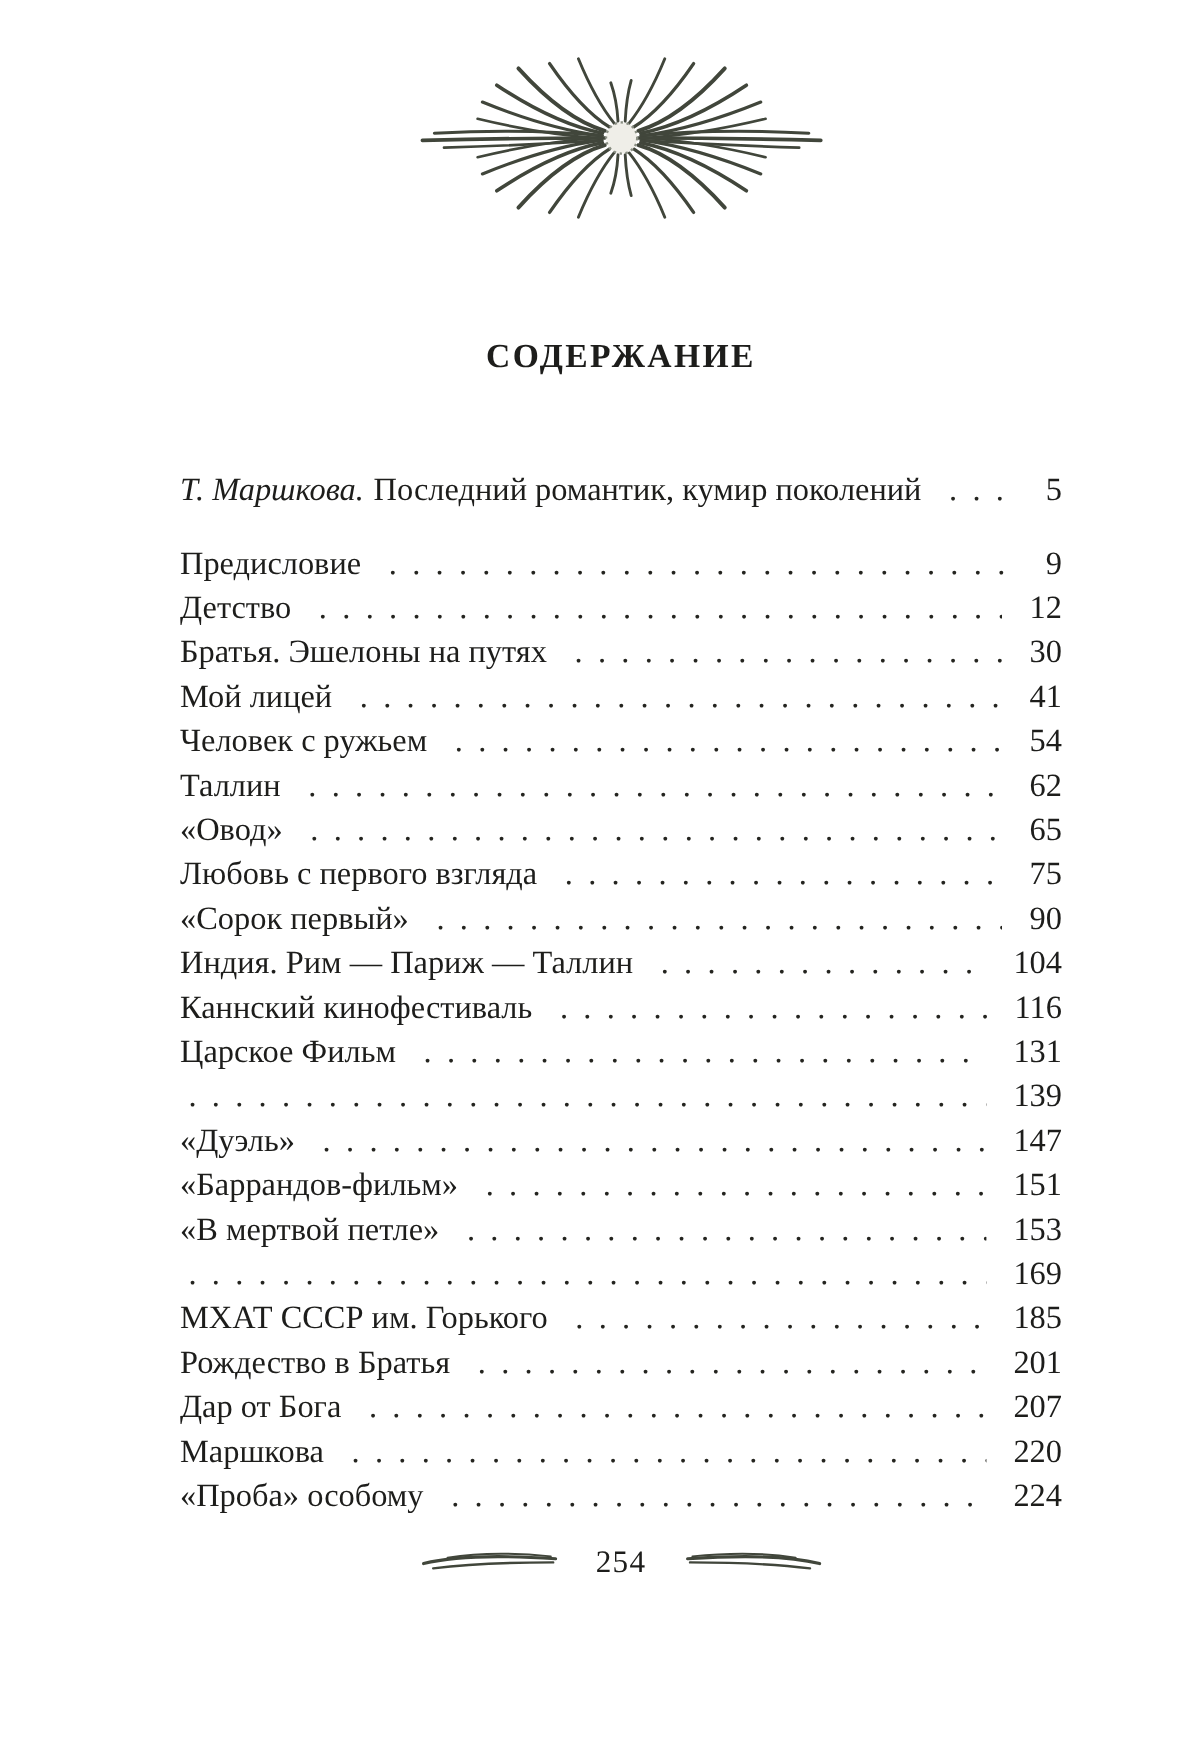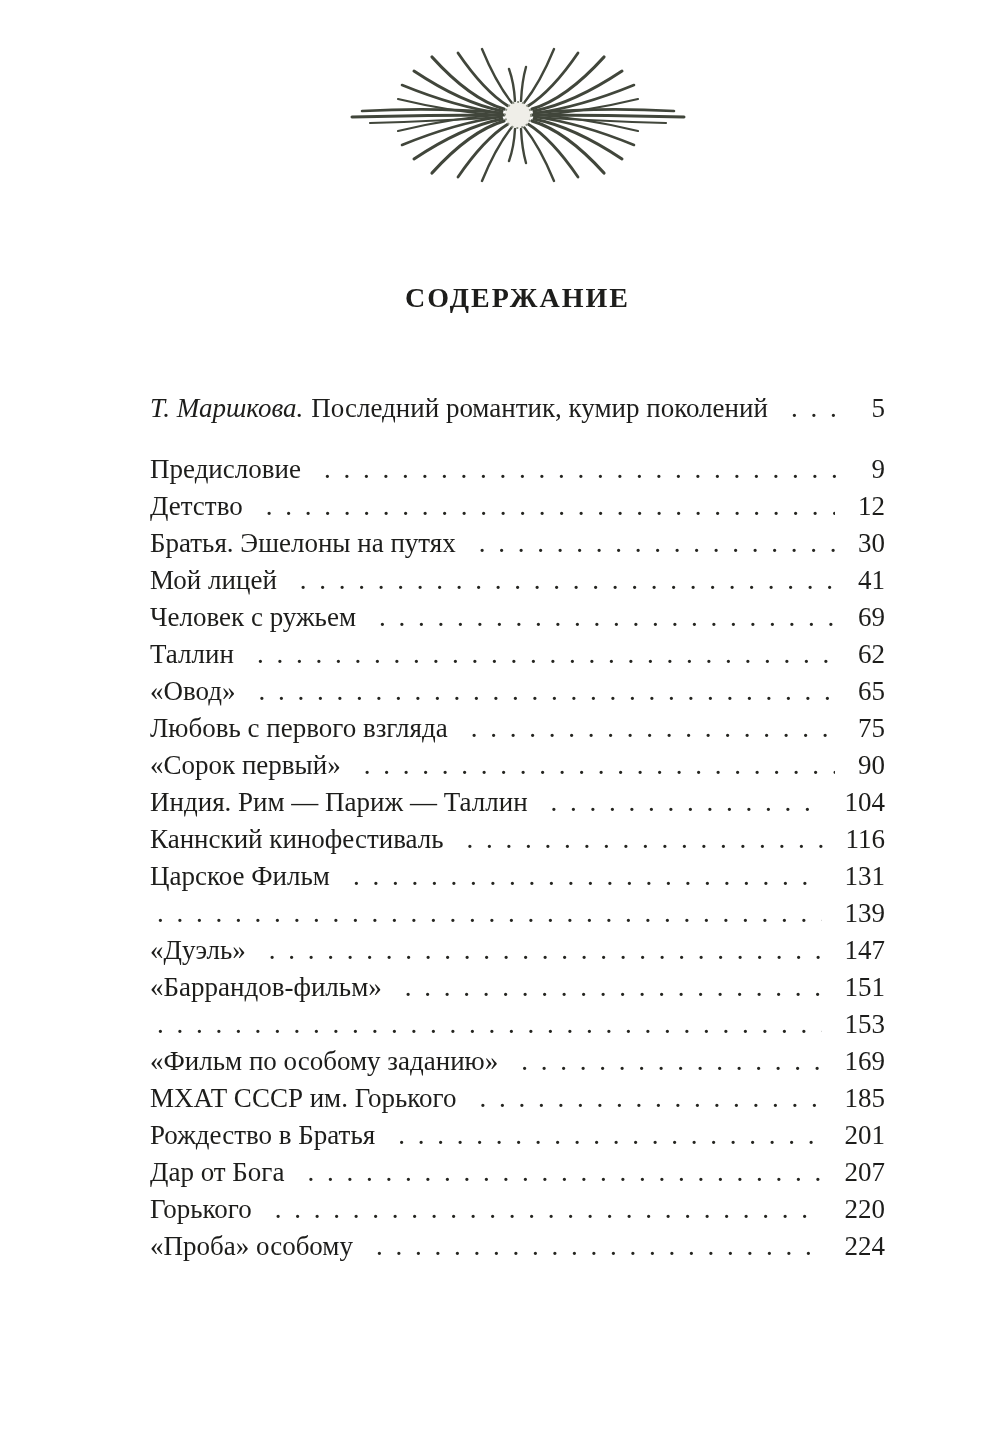--- a/index.html
+++ b/index.html
@@ -159,21 +159,21 @@
 
       <div class="toc-row">
         <span class="label">Мой лицей</span>
         <span class="leader">. . . . . . . . . . . . . . . . . . . . . . . . . . . . . . . . . . . . . . . . . . . . . . . . . . . . . . . . . . . . . . . . . . . . . . . . . . . . . . . . . . . . . . . . . . </span>
         <span class="pagenum">41</span>
       </div>
 
       <div class="toc-row">
         <span class="label">Человек с ружьем</span>
         <span class="leader">. . . . . . . . . . . . . . . . . . . . . . . . . . . . . . . . . . . . . . . . . . . . . . . . . . . . . . . . . . . . . . . . . . . . . . . . . . . . . . . . . . . . . . . . . . </span>
-        <span class="pagenum">69</span>
+        <span class="pagenum">54</span>
       </div>
 
       <div class="toc-row">
         <span class="label">Таллин</span>
         <span class="leader">. . . . . . . . . . . . . . . . . . . . . . . . . . . . . . . . . . . . . . . . . . . . . . . . . . . . . . . . . . . . . . . . . . . . . . . . . . . . . . . . . . . . . . . . . . </span>
         <span class="pagenum">62</span>
       </div>
 
       <div class="toc-row">
         <span class="label">«Овод»</span>
@@ -222,26 +222,26 @@
         <span class="pagenum">147</span>
       </div>
 
       <div class="toc-row">
         <span class="label">«Баррандов-фильм»</span>
         <span class="leader">. . . . . . . . . . . . . . . . . . . . . . . . . . . . . . . . . . . . . . . . . . . . . . . . . . . . . . . . . . . . . . . . . . . . . . . . . . . . . . . . . . . . . . . . . . </span>
         <span class="pagenum">151</span>
       </div>
 
       <div class="toc-row">
+        <span class="label">«В мертвой петле»</span>
         <span class="leader">. . . . . . . . . . . . . . . . . . . . . . . . . . . . . . . . . . . . . . . . . . . . . . . . . . . . . . . . . . . . . . . . . . . . . . . . . . . . . . . . . . . . . . . . . . </span>
         <span class="pagenum">153</span>
       </div>
 
       <div class="toc-row">
-        <span class="label">«Фильм по особому заданию»</span>
         <span class="leader">. . . . . . . . . . . . . . . . . . . . . . . . . . . . . . . . . . . . . . . . . . . . . . . . . . . . . . . . . . . . . . . . . . . . . . . . . . . . . . . . . . . . . . . . . . </span>
         <span class="pagenum">169</span>
       </div>
 
       <div class="toc-row">
         <span class="label">МХАТ СССР им. Горького</span>
         <span class="leader">. . . . . . . . . . . . . . . . . . . . . . . . . . . . . . . . . . . . . . . . . . . . . . . . . . . . . . . . . . . . . . . . . . . . . . . . . . . . . . . . . . . . . . . . . . </span>
         <span class="pagenum">185</span>
       </div>
 
@@ -251,28 +251,45 @@
         <span class="pagenum">201</span>
       </div>
 
       <div class="toc-row">
         <span class="label">Дар от Бога</span>
         <span class="leader">. . . . . . . . . . . . . . . . . . . . . . . . . . . . . . . . . . . . . . . . . . . . . . . . . . . . . . . . . . . . . . . . . . . . . . . . . . . . . . . . . . . . . . . . . . </span>
         <span class="pagenum">207</span>
       </div>
 
       <div class="toc-row">
-        <span class="label">Горького</span>
+        <span class="label">Маршкова</span>
         <span class="leader">. . . . . . . . . . . . . . . . . . . . . . . . . . . . . . . . . . . . . . . . . . . . . . . . . . . . . . . . . . . . . . . . . . . . . . . . . . . . . . . . . . . . . . . . . . </span>
         <span class="pagenum">220</span>
       </div>
 
       <div class="toc-row">
         <span class="label">«Проба» особому</span>
         <span class="leader">. . . . . . . . . . . . . . . . . . . . . . . . . . . . . . . . . . . . . . . . . . . . . . . . . . . . . . . . . . . . . . . . . . . . . . . . . . . . . . . . . . . . . . . . . . </span>
         <span class="pagenum">224</span>
       </div>
     </div>
 
   </div>
 
+  <div class="footer">
+    <svg class="flourish left" width="118" height="24" viewBox="0 0 118 24" aria-hidden="true">
+      <g stroke="currentColor" fill="none" stroke-linecap="round">
+        <path d="M4,13 Q40,4 114,9" stroke-width="2.6"></path>
+        <path d="M12,17 Q52,12 112,12" stroke-width="2"></path>
+        <path d="M24,8 Q62,2 110,7" stroke-width="1.6"></path>
+      </g>
+    </svg>
+    <span class="page-number">254</span>
+    <svg class="flourish right" width="118" height="24" viewBox="0 0 118 24" aria-hidden="true">
+      <g stroke="currentColor" fill="none" stroke-linecap="round">
+        <path d="M4,13 Q40,4 114,9" stroke-width="2.6"></path>
+        <path d="M12,17 Q52,12 112,12" stroke-width="2"></path>
+        <path d="M24,8 Q62,2 110,7" stroke-width="1.6"></path>
+      </g>
+    </svg>
+  </div>
 
 </div>
 
 </body></html>

